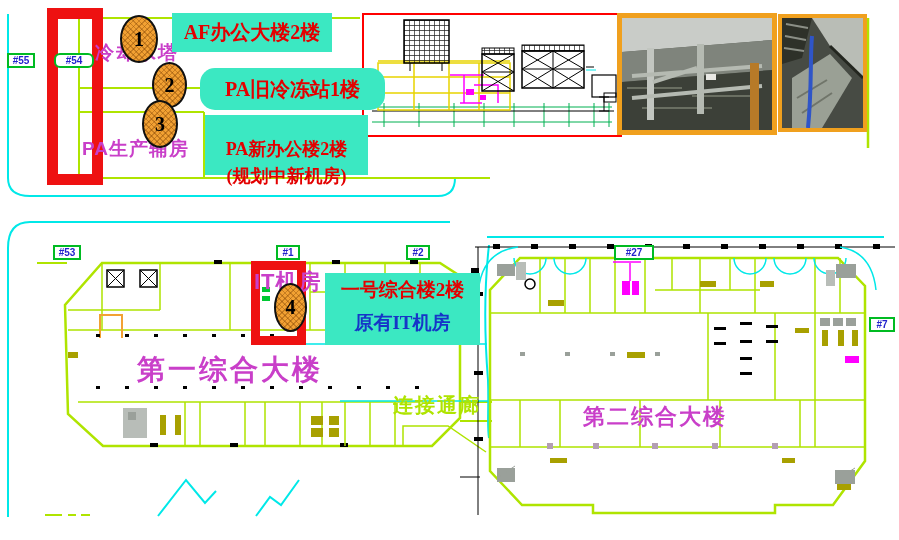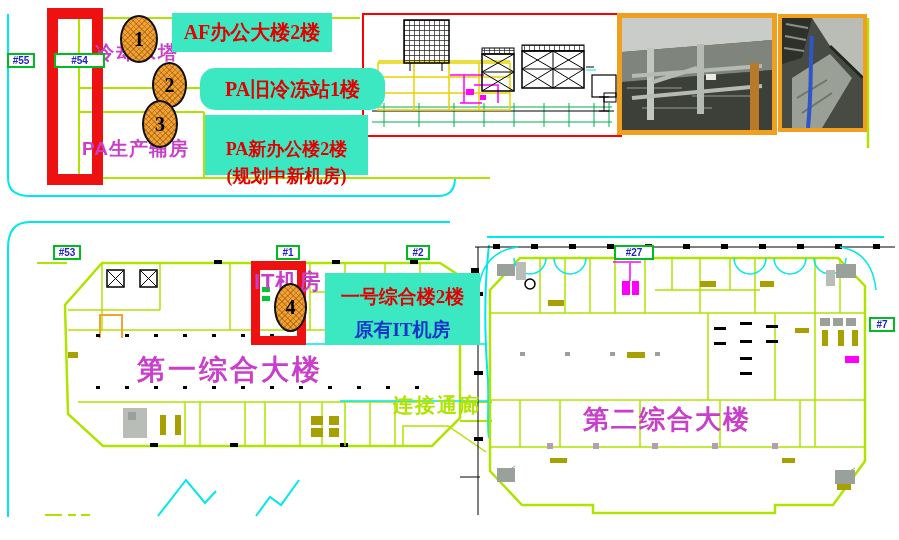--- a/index.html
+++ b/index.html
@@ -29,49 +29,49 @@
 
   .redbox{position:absolute;box-sizing:border-box;border-style:solid;border-color:var(--red);z-index:8;}
   .rb1{left:47px;top:8px;width:56px;height:177px;border-width:11px;}
   .rb2{left:251px;top:261px;width:55px;height:84px;border-width:9px;}
 
   .cadtext{position:absolute;font-weight:bold;color:var(--magenta);white-space:nowrap;z-index:10;}
   .t-cool{left:95px;top:40px;font-size:19px;letter-spacing:2px;}
   .t-aux{left:82px;top:136px;font-size:19px;letter-spacing:1px;}
   .t-it{left:254px;top:267px;font-size:22px;letter-spacing:1px;}
   .t-b1{left:137px;top:340px;font-size:28px;letter-spacing:3px;margin-top:11px;}
-  .t-b2{left:583px;top:402px;font-size:26px;letter-spacing:2px;}
+  .t-b2{left:583px;top:402px;font-size:22px;letter-spacing:2px;}
   .t-corr{left:393px;top:392px;font-size:20px;letter-spacing:2px;color:var(--chartreuse);}
 
   .marker{position:absolute;border-radius:50%;border:2px solid #101010;z-index:12;
     display:flex;align-items:center;justify-content:center;
     font-family:"Liberation Serif",serif;font-weight:bold;font-size:20px;color:#000;
     background:
       repeating-linear-gradient(45deg, rgba(120,60,0,.35) 0 1px, transparent 1px 4px),
       repeating-linear-gradient(-45deg, rgba(120,60,0,.35) 0 1px, transparent 1px 4px),
       var(--orange);}
   .m1{left:120px;top:15px;width:34px;height:44px;}
   .m2{left:152px;top:62px;width:31px;height:42px;}
   .m3{left:142px;top:100px;width:32px;height:44px;}
   .m4{left:274px;top:283px;width:29px;height:45px;}
 
   .tag{position:absolute;box-sizing:border-box;height:15px;border:2px solid var(--tagGreen);
        background:#fff;color:var(--blueText);font-weight:bold;font-size:10px;line-height:11px;
        text-align:center;z-index:14;}
-  .tg55{left:7px;top:53px;width:28px;} .tg54{left:54px;top:53px;width:51px;}
+  .tg55{left:7px;top:53px;width:28px;} .tg54{left:54px;top:53px;width:40px;border-radius:6px;}
   .tg53{left:53px;top:245px;width:28px;} .tg1{left:276px;top:245px;width:24px;}
   .tg2{left:406px;top:245px;width:24px;} .tg27{left:614px;top:245px;width:40px;}
   .tg7{left:869px;top:317px;width:26px;}
 
   .callout{position:absolute;background:var(--turquoise);color:var(--redText);
     font-family:"Liberation Serif",serif;font-weight:bold;text-align:center;z-index:16;}
   .c1{left:172px;top:13px;width:160px;height:39px;font-size:20px;line-height:39px;}
   .c2{left:200px;top:68px;width:185px;height:42px;font-size:20px;line-height:42px;border-radius:15px;}
   .c3{left:205px;top:115px;width:163px;height:60px;font-size:18px;line-height:27px;padding-top:21px;box-sizing:border-box;}
-  .c4{left:325px;top:273px;width:155px;height:72px;font-size:19px;line-height:33px;padding-top:7px;box-sizing:border-box;}
+  .c4{left:325px;top:273px;width:155px;height:72px;font-size:19px;line-height:33px;padding-top:0;box-sizing:border-box;}
   .c4 .line2{color:var(--blueCallout);}
 </style>
 </head>
 <body>
 
 <div class="scene">
 
   <svg class="base" width="899" height="540" viewBox="0 0 899 540">
 
     <g>

